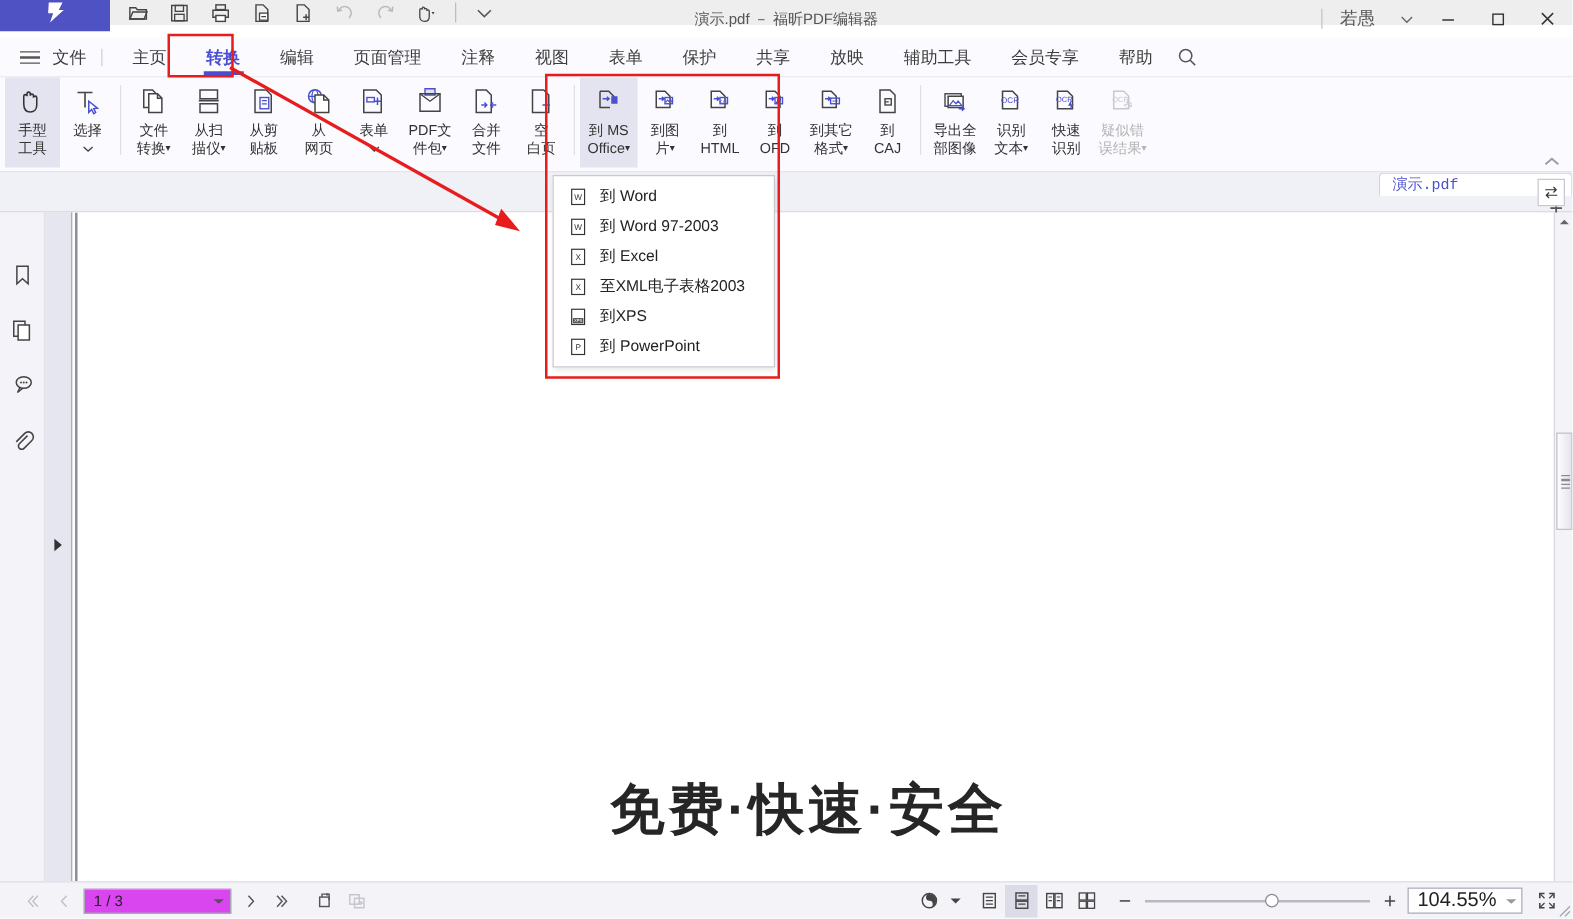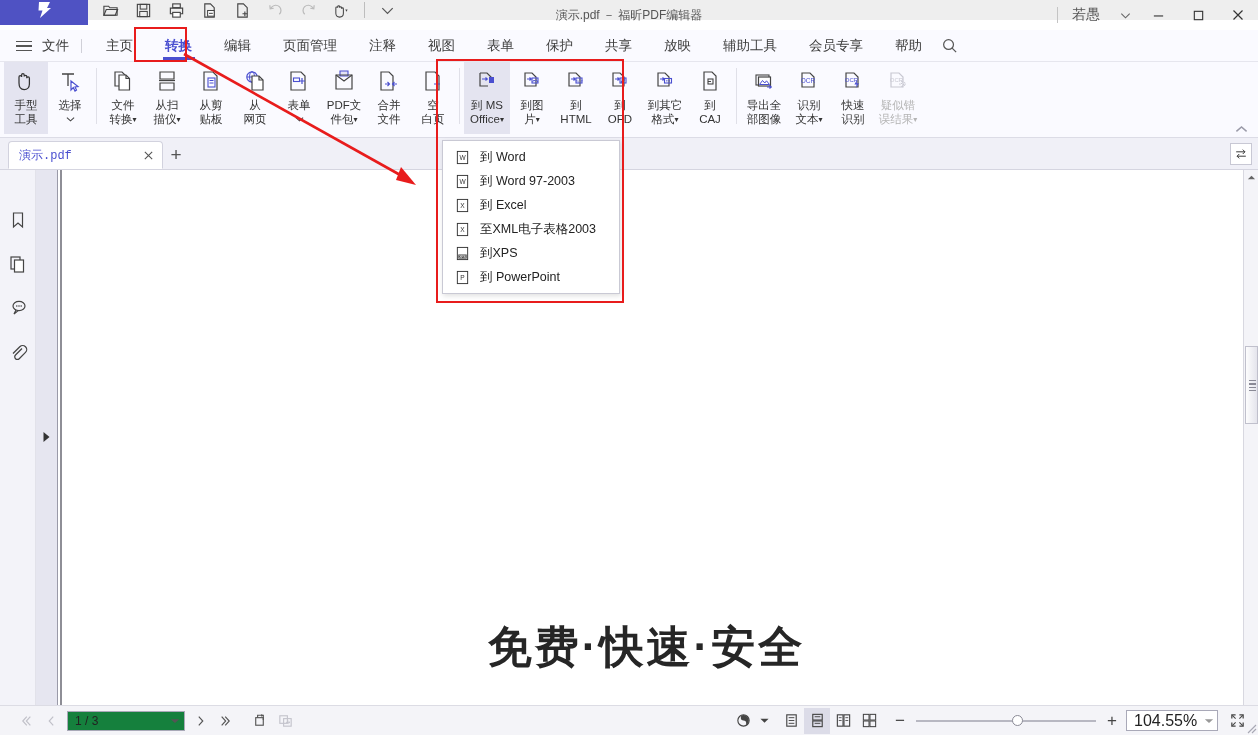--- a/index.html
+++ b/index.html
@@ -107,21 +107,21 @@
 
   
   .anno-box { position:absolute; border:2px solid #e81c1c; z-index:60; pointer-events:none; }
   .anno-tab { left:134px; top:27px; width:53px; height:35px; }
   .anno-menu { left:436px; top:59px; width:188px; height:244px; }
   .anno-arrow { position:absolute; left:180px; top:50px; z-index:61; pointer-events:none; }
 
   
   .tabbar {
     position:absolute; left:0; top:138px; width:1258px; height:32px;
-    background:#f0f0f7; border-bottom:1px solid #d5d5e0; display:flex; align-items:flex-end;
+    background:#f0f0f7; border-bottom:1px solid #d5d5e0; display:flex; align-items:flex-end;flex-direction:column;
   }
   .doctab {
     margin-left:8px; width:155px; height:28px; background:#fff;
     border:1px solid #d2d2de; border-bottom:1px solid #fff;
     border-radius:4px 4px 0 0; display:flex; align-items:center;
     padding:0 6px 0 10px; cursor:pointer;
   }
   .doctab-label { font-size:12px; color:#4a4fd0; flex:1; font-family:"Liberation Mono", monospace; }
   .tab-x { width:16px; height:16px; display:flex; align-items:center; justify-content:center; cursor:pointer; }
   .tab-plus { width:26px; height:28px; display:flex; align-items:center; justify-content:center; cursor:pointer; font-size:19px; color:#555; }
@@ -166,21 +166,21 @@
 
   
   .statusbar {
     position:absolute; left:0; bottom:0; width:1258px; height:30px;
     background:#f4f4f8; border-top:1px solid #dcdce4; display:flex; align-items:center;
   }
   .sb-btn { width:26px; height:26px; display:flex; align-items:center; justify-content:center; cursor:pointer; }
   .sb-btn.dis { cursor:default; }
   .sb-btn.sel { background:#dcdce8; }
   .pagebox {
-    width:118px; height:20px; border:1px solid #a9a9b8; background:#15803d;
+    width:118px; height:20px; border:1px solid #a9a9b8; background:#d946ef;
     display:flex; align-items:center; padding:0 4px 0 7px; margin:0 3px; cursor:text;
   }
   .pagebox span { flex:1; font-size:12px; color:#222; }
   .zoom-slider { position:relative; width:180px; height:20px; display:flex; align-items:center; margin:0 8px; cursor:pointer; }
   .zoom-track { width:100%; height:2px; background:#b8b8c2; }
   .zoom-knob {
     position:absolute; left:96px; width:11px; height:11px; border-radius:50%;
     background:#fff; border:1.5px solid #8a8a96;
   }
   .zoom-pm { font-size:17px; color:#444; width:16px; text-align:center; cursor:pointer; user-select:none; }

